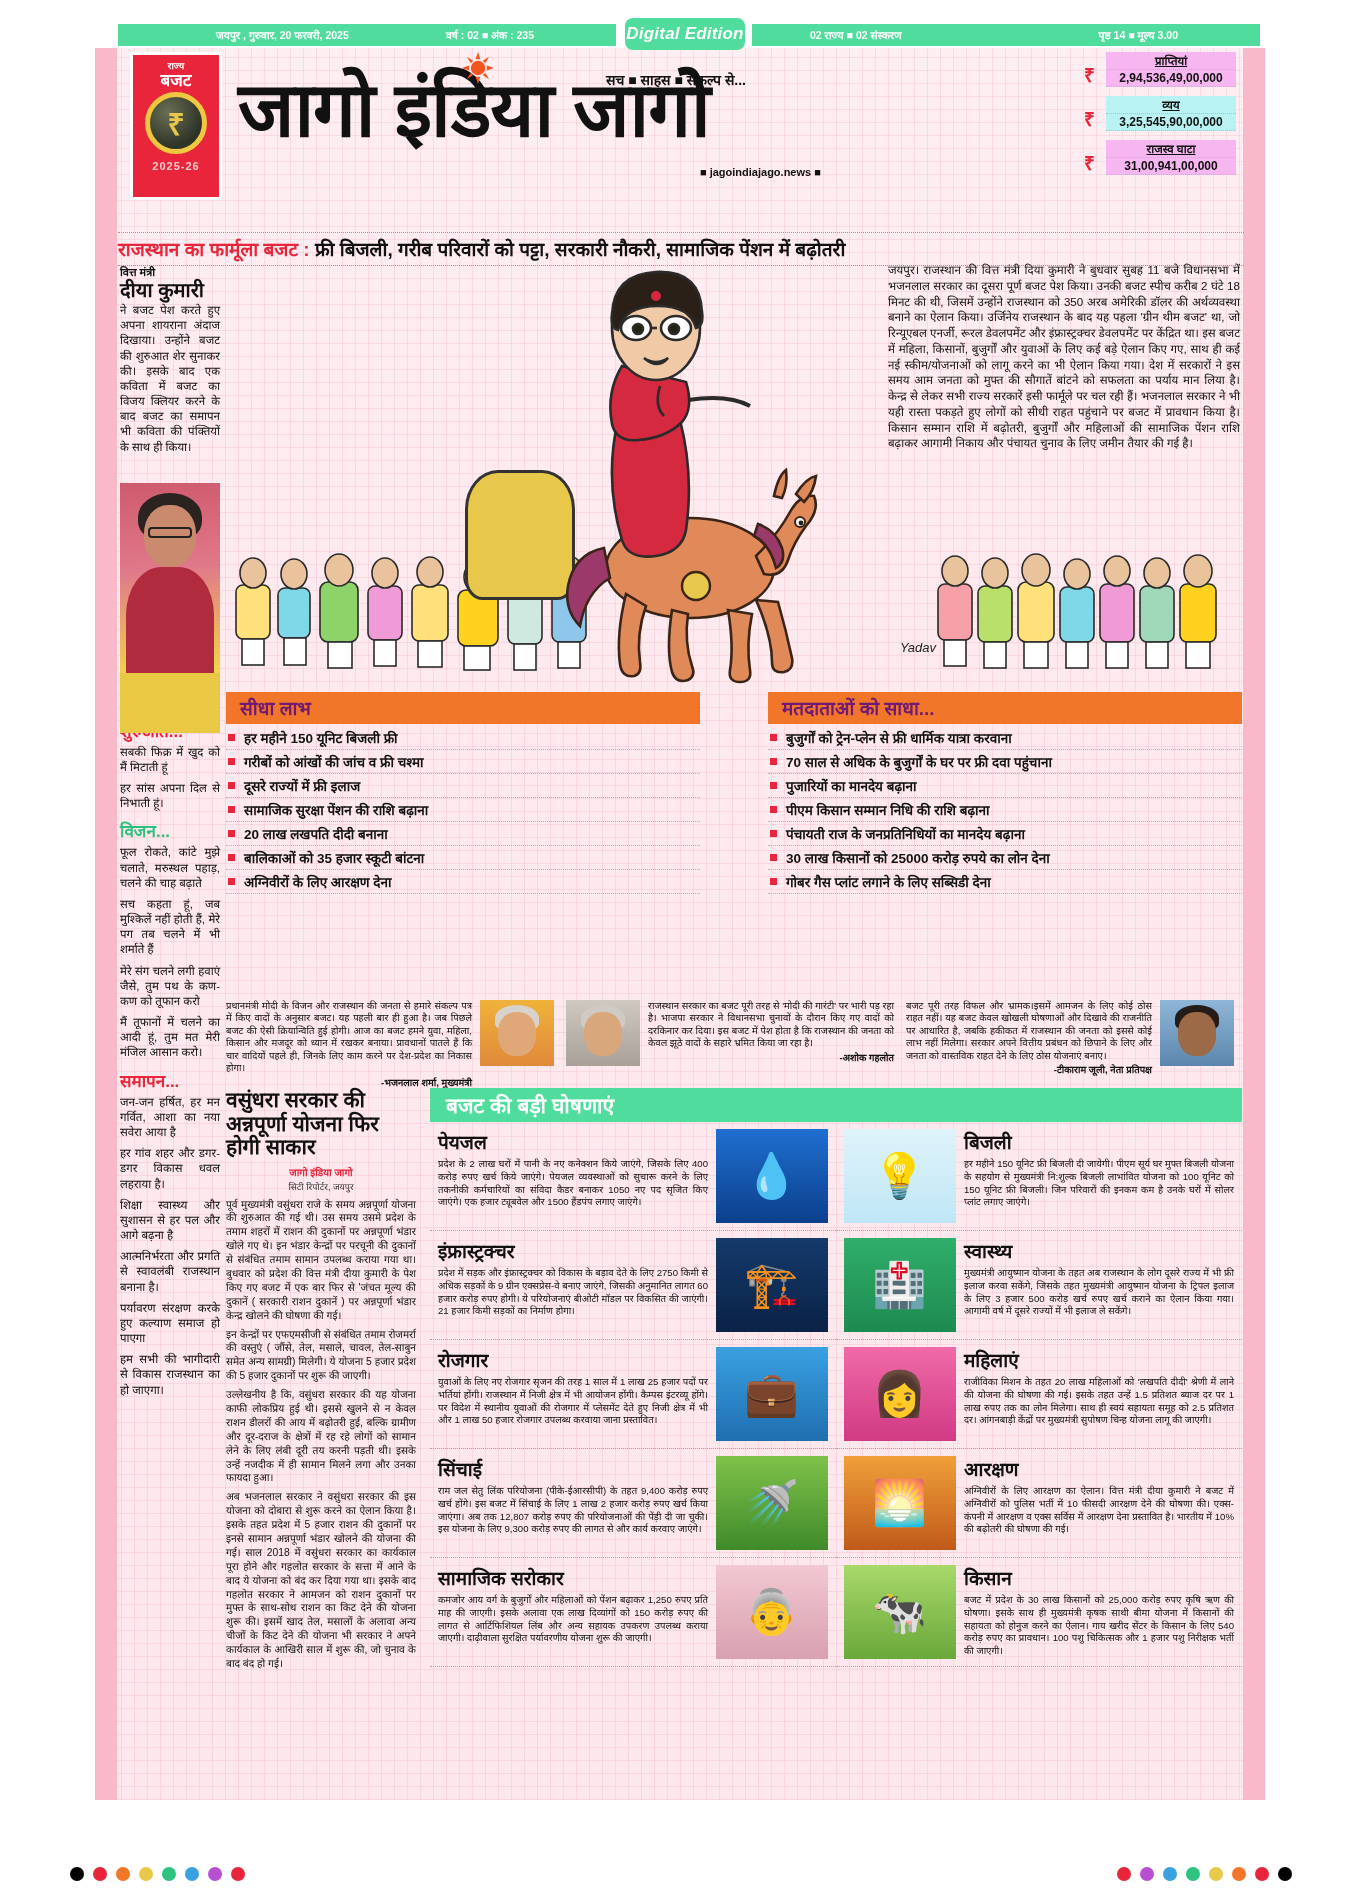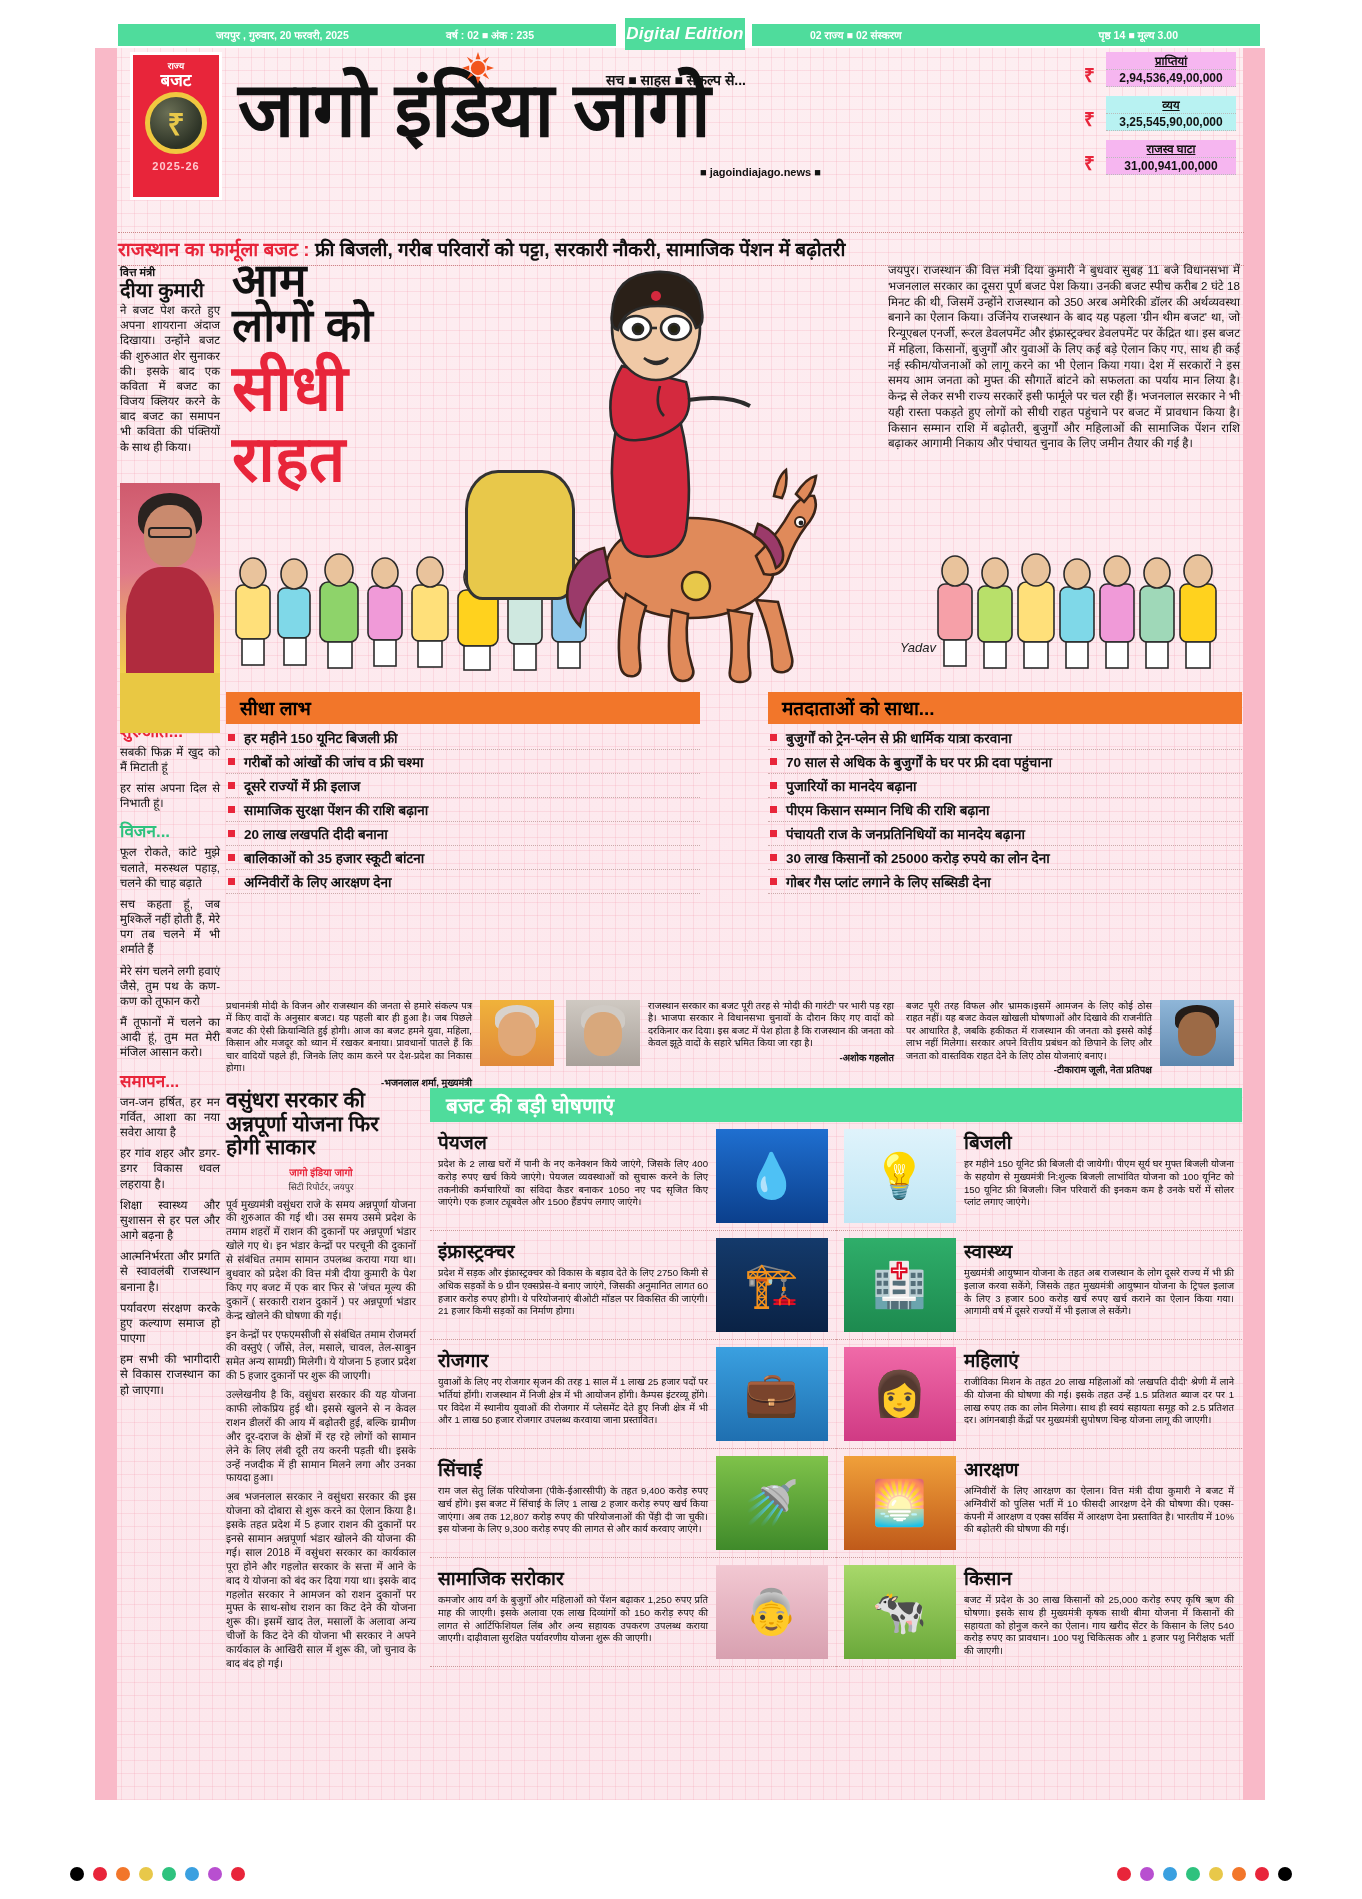--- a/index.html
+++ b/index.html
@@ -25,21 +25,21 @@
   
   .topbar { position:absolute; top:24px; height:22px; background:#4fdc9c; color:#fff;
             font-size:10.5px; font-weight:bold; display:flex; align-items:center; }
   .topbar.left { left:118px; width:498px;padding-left:40px; }
   .topbar.right { left:752px; width:508px; }
   .tb-a { padding-left:58px; }
   .tb-b { margin-left:auto; padding-right:82px; }
   .digital {
     position:absolute; left:625px; top:18px; width:120px; height:32px;
     background:#4fdc9c; color:#fff; font-size:17px; font-weight:bold; font-style:italic;
-    display:flex; align-items:center; justify-content:center; letter-spacing:.2px;
+    display:flex; align-items:center; justify-content:center; letter-spacing:.2px;border-radius:8px;
   }
 
   
   .logo-box { position:absolute; left:130px; top:52px; width:92px; height:148px;
               background:#e8253a; border:3px solid #fff; display:flex;
               flex-direction:column; align-items:center; }
   .logo-t1 { color:#fff; font-size:9px; font-weight:bold; margin-top:4px; }
   .logo-t2 { color:#fff; font-size:17px; font-weight:bold; line-height:1; }
   .coin { width:62px; height:62px; border-radius:50%; margin-top:3px;
           background:radial-gradient(circle at 35% 30%, #6a6f55, #2d3326 70%);
@@ -98,21 +98,21 @@
 
   .horse { position:absolute; left:560px; top:460px; width:310px; height:230px; z-index:5; }
   .rider { position:absolute; left:560px; top:270px; width:230px; height:300px; z-index:6; }
   .sack  { position:absolute; left:465px; top:470px; width:110px; height:130px; z-index:4;
            background:#e8c84a; border:3px solid #333; border-radius:30% 30% 16% 16%; }
   .sign  { position:absolute; left:900px; top:640px; font-size:13px; font-style:italic;
            color:#222; z-index:7; }
 
   
   .bbox { position:absolute; width:474px; }
-  .bbox .hdr { background:#f2762a; color:#000000; font-size:19px; font-weight:bold;
+  .bbox .hdr { background:#f2762a; color:#701a75; font-size:19px; font-weight:bold;
                padding:3px 14px; position:relative; }
   .bbox .hdr:after { content:""; position:absolute; right:-1px; top:0; border-left:16px solid #f2762a;
                      border-top:0 solid transparent; border-bottom:0 solid transparent; }
   .bbox ul { list-style:none; margin-top:2px; }
   .bbox li { font-size:13.5px; font-weight:bold; color:#111; padding:2.5px 0 2.5px 18px;
              border-bottom:1px dotted #caa; position:relative; }
   .bbox li:before { content:""; position:absolute; left:2px; top:8px; width:7px; height:7px; background:#e8253a; }
   #box-left { left:226px; top:692px; }
   #box-right { left:768px; top:692px; }
 
@@ -236,26 +236,20 @@
     <p>हम सभी की भागीदारी से विकास राजस्थान का हो जाएगा।</p>
   </div>
   <div class="side-photo">
     <div class="sp-hair"></div>
     <div class="sp-face"></div>
     <div class="sp-glass"></div>
     <div class="sp-body"></div>
     <div class="sp-desk"></div>
   </div>
 
-  <div class="bigtxt">
-    <div class="l1"><span>आम</span></div>
-    <div class="l1"><span>लोगों को</span></div>
-    <div class="l2"><span>सीधी</span></div>
-    <div class="l2"><span>राहत</span></div>
-  </div>
 
   <div style="position:absolute;left:888px;top:262px;width:352px;font-size:11.6px;line-height:1.36;
               text-align:justify;color:#111;">जयपुर। राजस्थान की वित्त मंत्री दिया कुमारी ने बुधवार सुबह 11 बजे विधानसभा में भजनलाल सरकार का दूसरा पूर्ण बजट पेश किया। उनकी बजट स्पीच करीब 2 घंटे 18 मिनट की थी, जिसमें उन्होंने राजस्थान को 350 अरब अमेरिकी डॉलर की अर्थव्यवस्था बनाने का ऐलान किया। उर्जिनेय राजस्थान के बाद यह पहला 'ग्रीन थीम बजट' था, जो रिन्यूएबल एनर्जी, रूरल डेवलपमेंट और इंफ्रास्ट्रक्चर डेवलपमेंट पर केंद्रित था। इस बजट में महिला, किसानों, बुजुर्गों और युवाओं के लिए कई बड़े ऐलान किए गए, साथ ही कई नई स्कीम/योजनाओं को लागू करने का भी ऐलान किया गया। देश में सरकारों ने इस समय आम जनता को मुफ्त की सौगातें बांटने को सफलता का पर्याय मान लिया है। केन्द्र से लेकर सभी राज्य सरकारें इसी फार्मूले पर चल रही हैं। भजनलाल सरकार ने भी यही रास्ता पकड़ते हुए लोगों को सीधी राहत पहुंचाने पर बजट में प्रावधान किया है। किसान सम्मान राशि में बढ़ोतरी, बुजुर्गों और महिलाओं की सामाजिक पेंशन राशि बढ़ाकर आगामी निकाय और पंचायत चुनाव के लिए जमीन तैयार की गई है।</div>
 
   <div class="crowd">
     <svg width="1016" height="150" viewBox="0 0 1016 150">
       <g stroke="#2b2b2b" stroke-width="1.6">
         <g fill="#ffe07a">
             <rect x="10" y="45" width="34" height="54" rx="7"></rect>
           </g>

